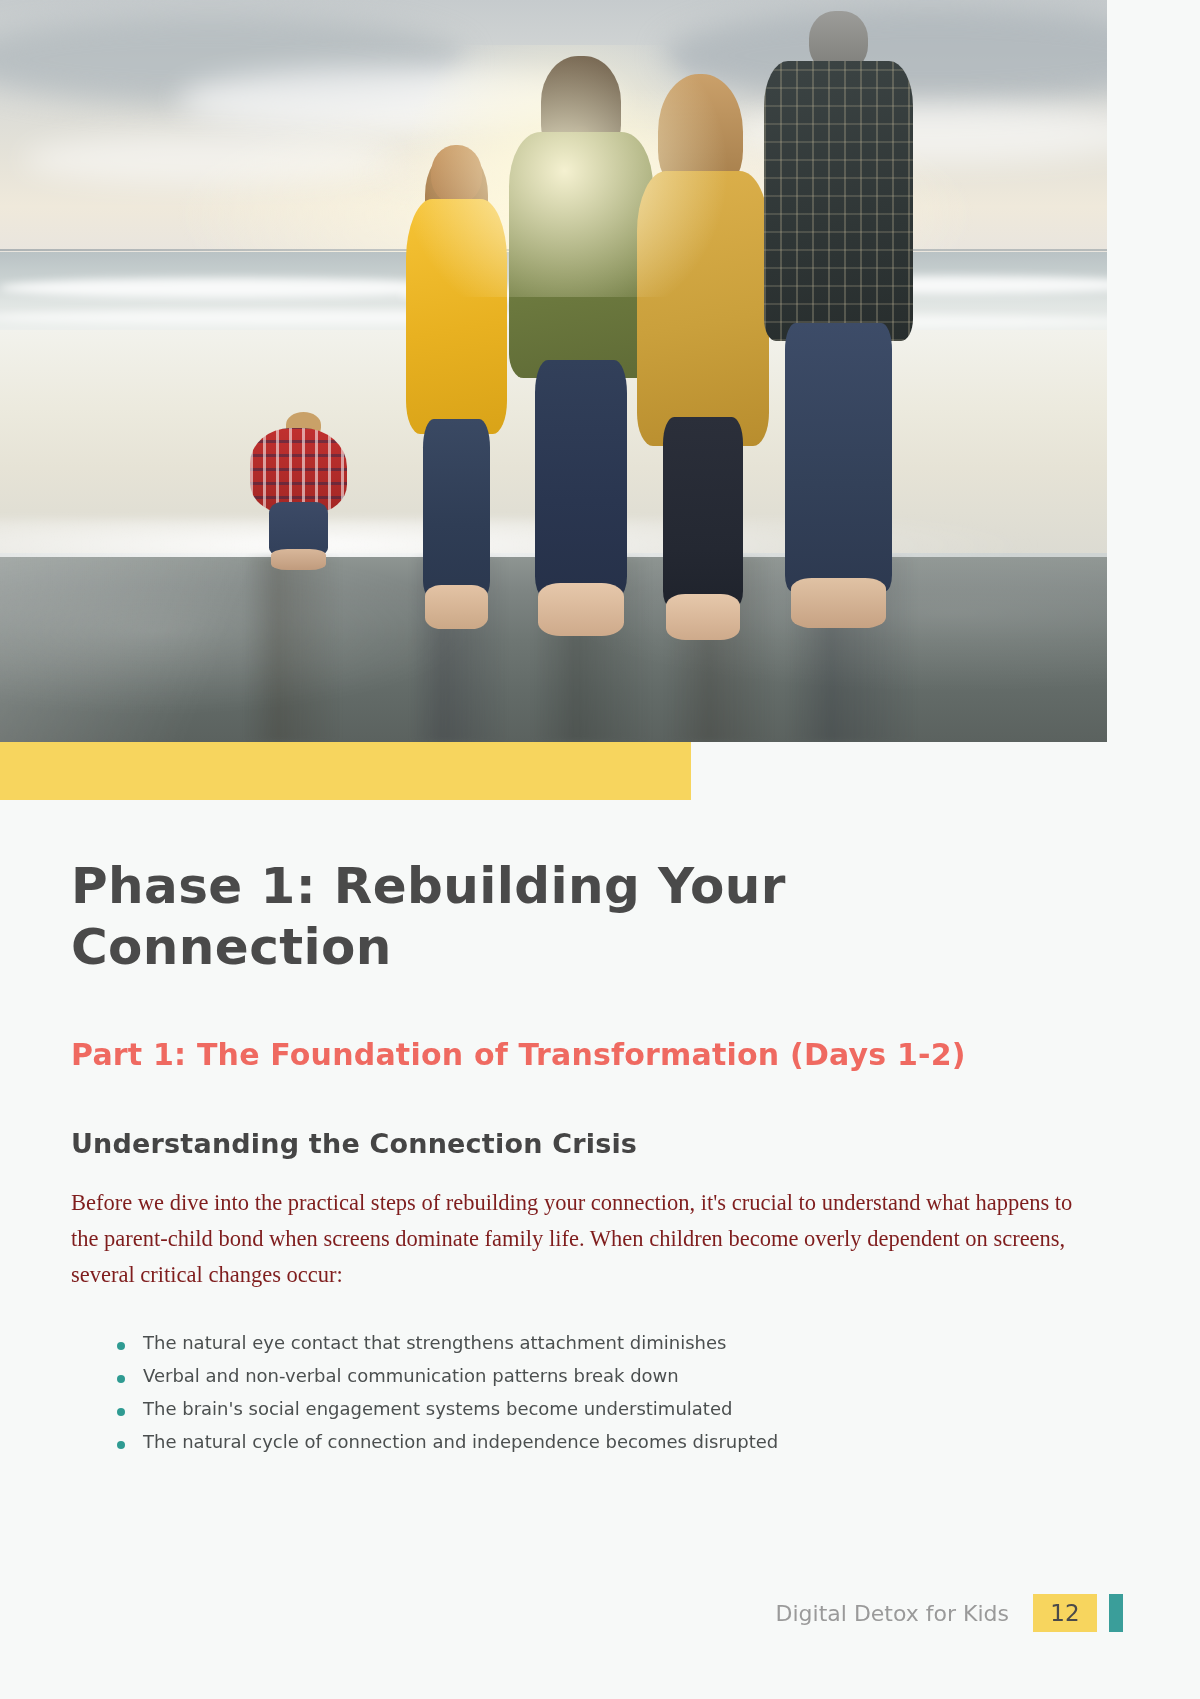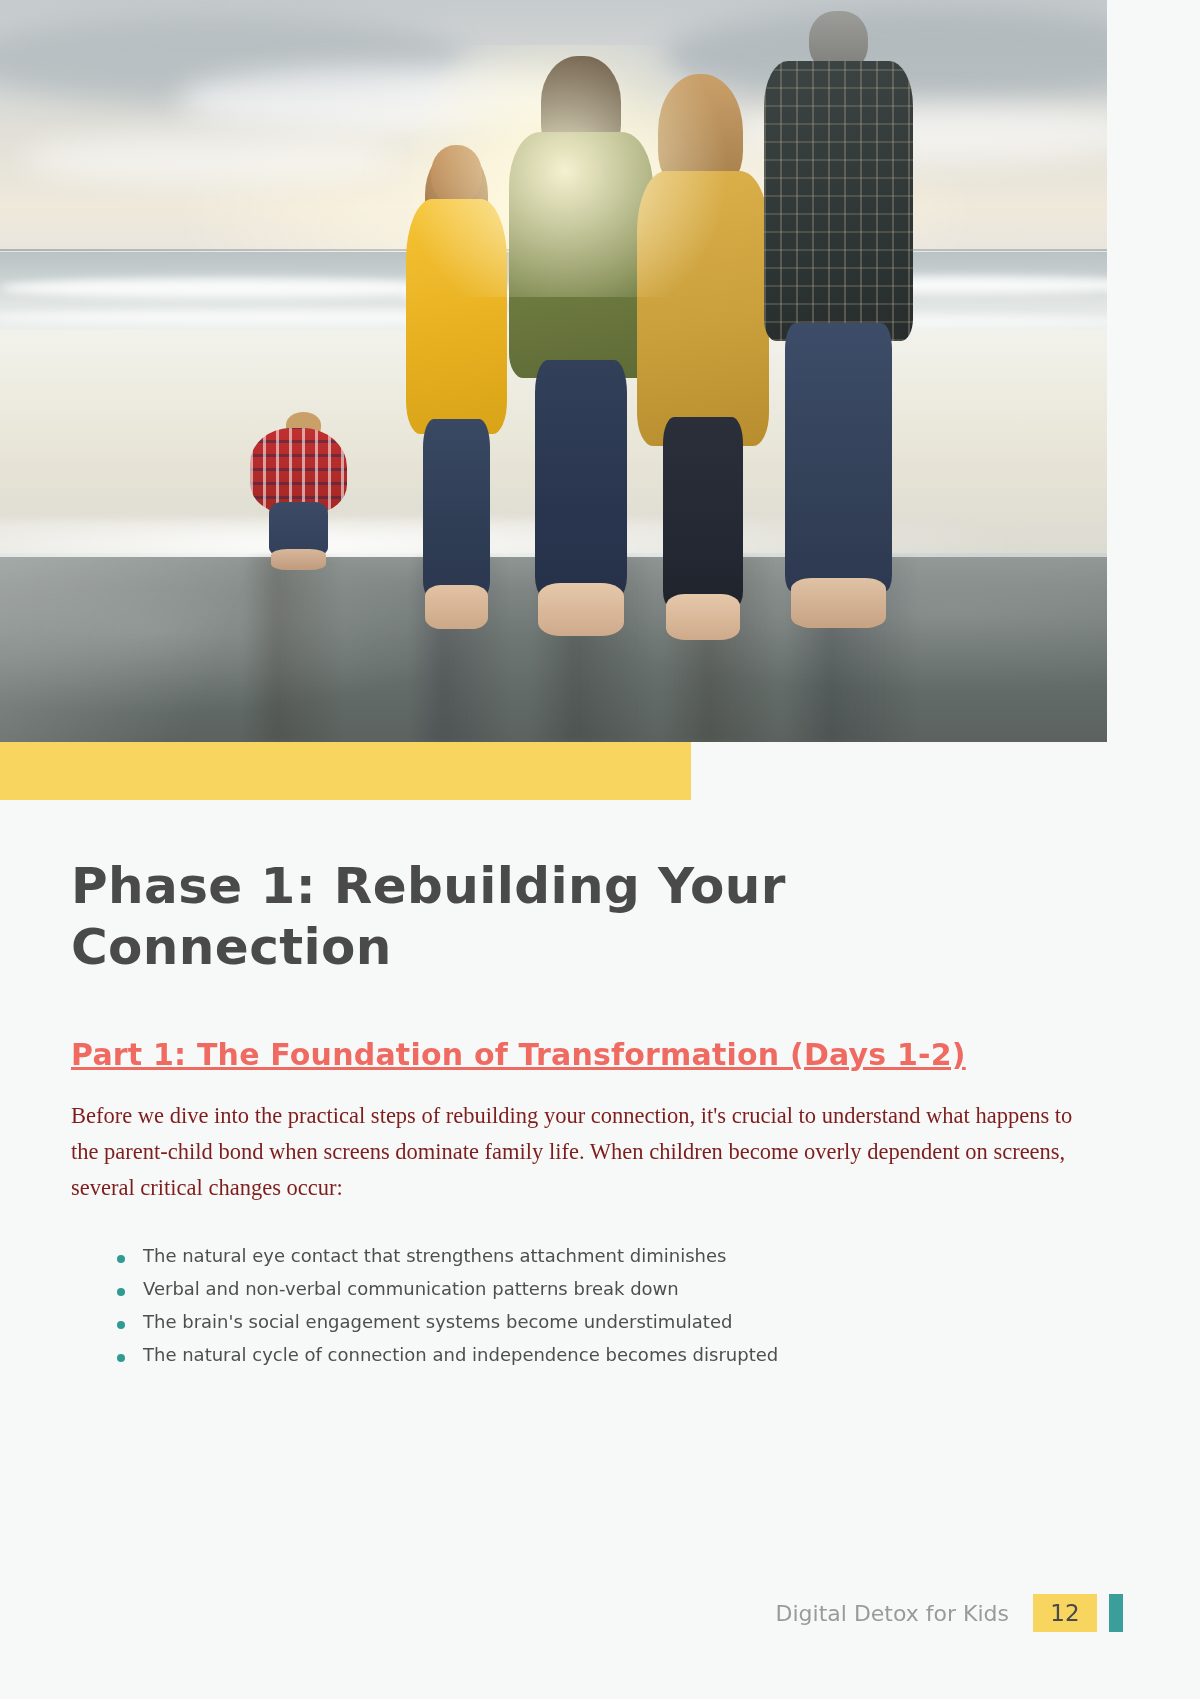--- a/index.html
+++ b/index.html
@@ -272,21 +272,20 @@
     font-family: "DejaVu Sans", sans-serif;
   }
   h2.part-subtitle {
     margin: 58px 0 0 0;
     font-size: 30px;
     line-height: 1.25;
     font-weight: bold;
     color: #ef6a61;
     letter-spacing: 0.2px;
     font-family: "DejaVu Sans", sans-serif;
-    text-decoration: underline;
   }
   h3.section-heading {
     margin: 52px 0 0 0;
     font-size: 27px;
     line-height: 1.3;
     font-weight: bold;
     color: #454545;
     letter-spacing: 0.2px;
     font-family: "DejaVu Sans", sans-serif;
   }
@@ -420,20 +419,21 @@
     </div>
 
     <div class="hero-glow"></div>
   </div>
 
   <div class="yellow-bar"></div>
 
   <div class="content">
     <h1 class="page-title">Phase 1: Rebuilding Your Connection</h1>
     <h2 class="part-subtitle">Part 1: The Foundation of Transformation (Days 1-2)</h2>
+    <h3 class="section-heading">Understanding the Connection Crisis</h3>
     <p class="body-paragraph">Before we dive into the practical steps of rebuilding your connection, it's crucial to understand what happens to the parent-child bond when screens dominate family life. When children become overly dependent on screens, several critical changes occur:</p>
 
     <ul class="bullet-list">
       <li>
         <span class="bullet-dot"></span>
         <span>The natural eye contact that strengthens attachment diminishes</span>
       </li>
       <li>
         <span class="bullet-dot"></span>
         <span>Verbal and non-verbal communication patterns break down</span>

